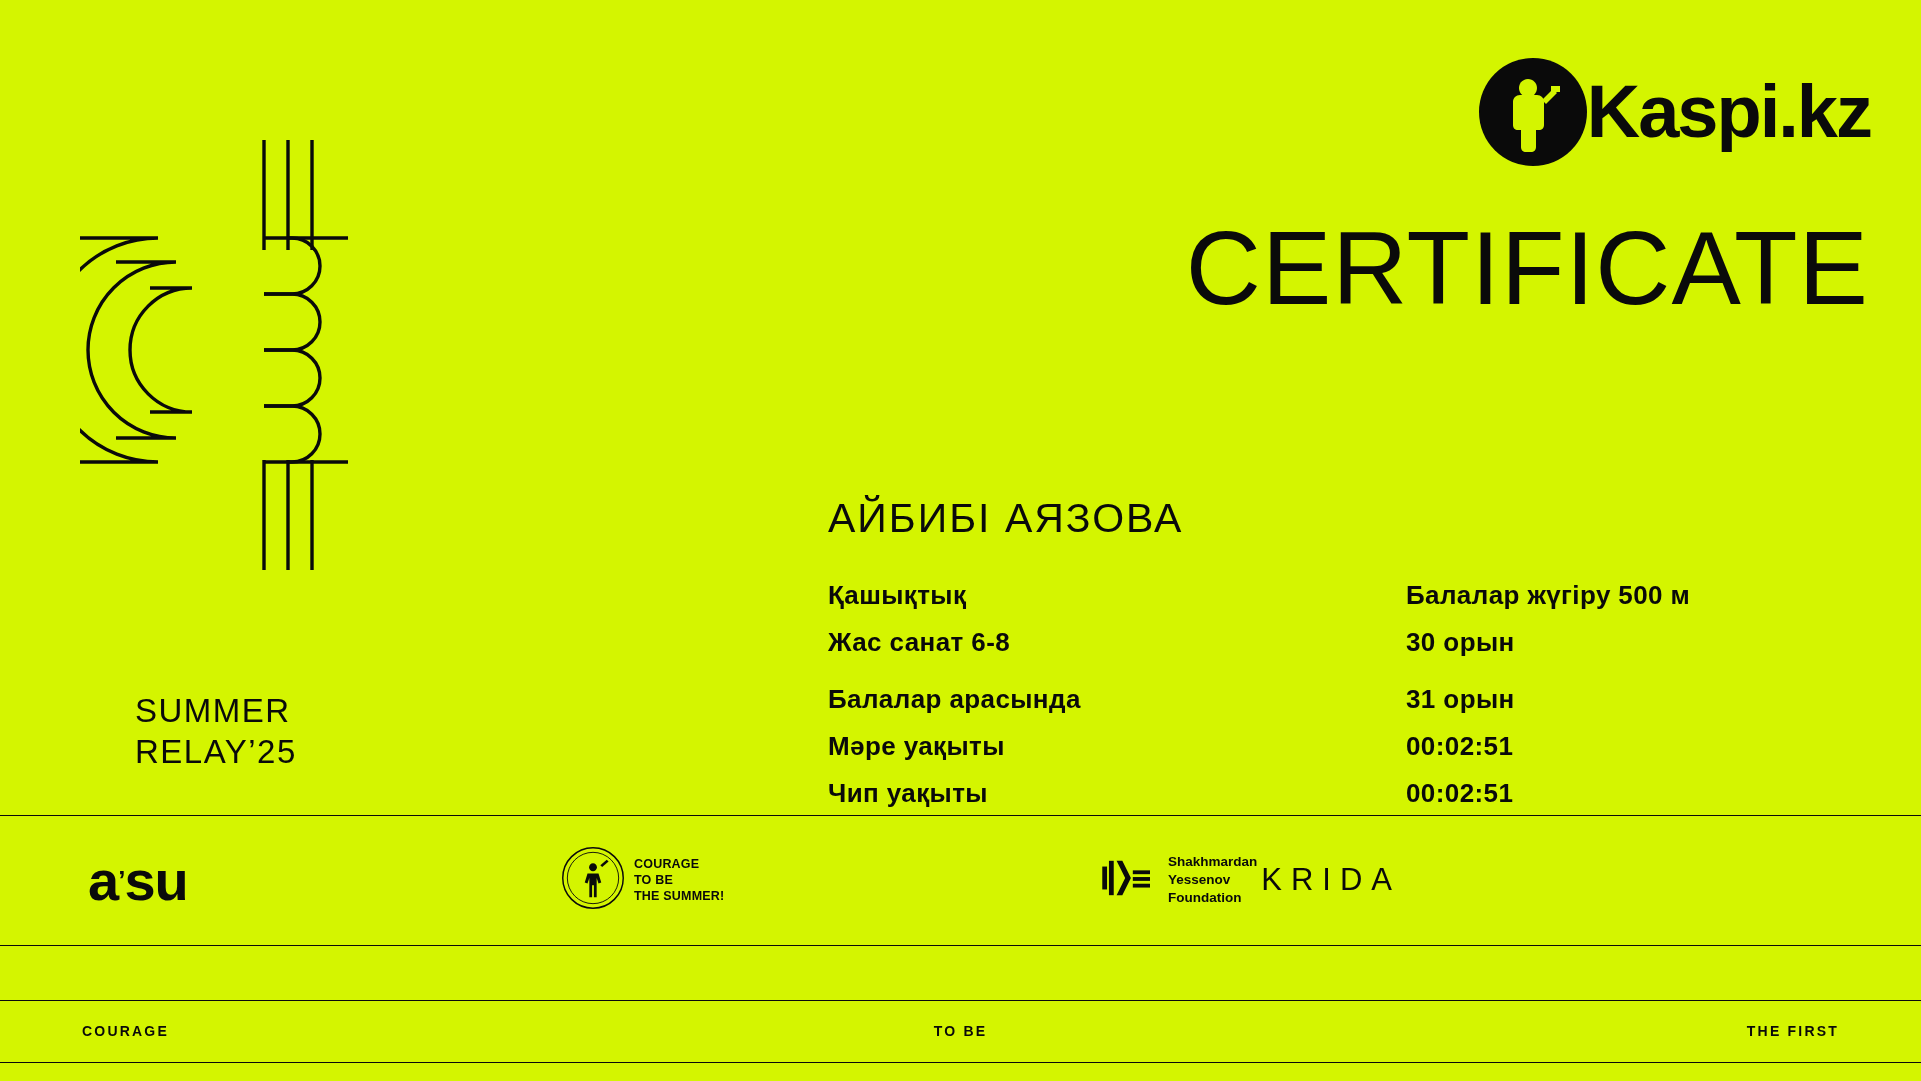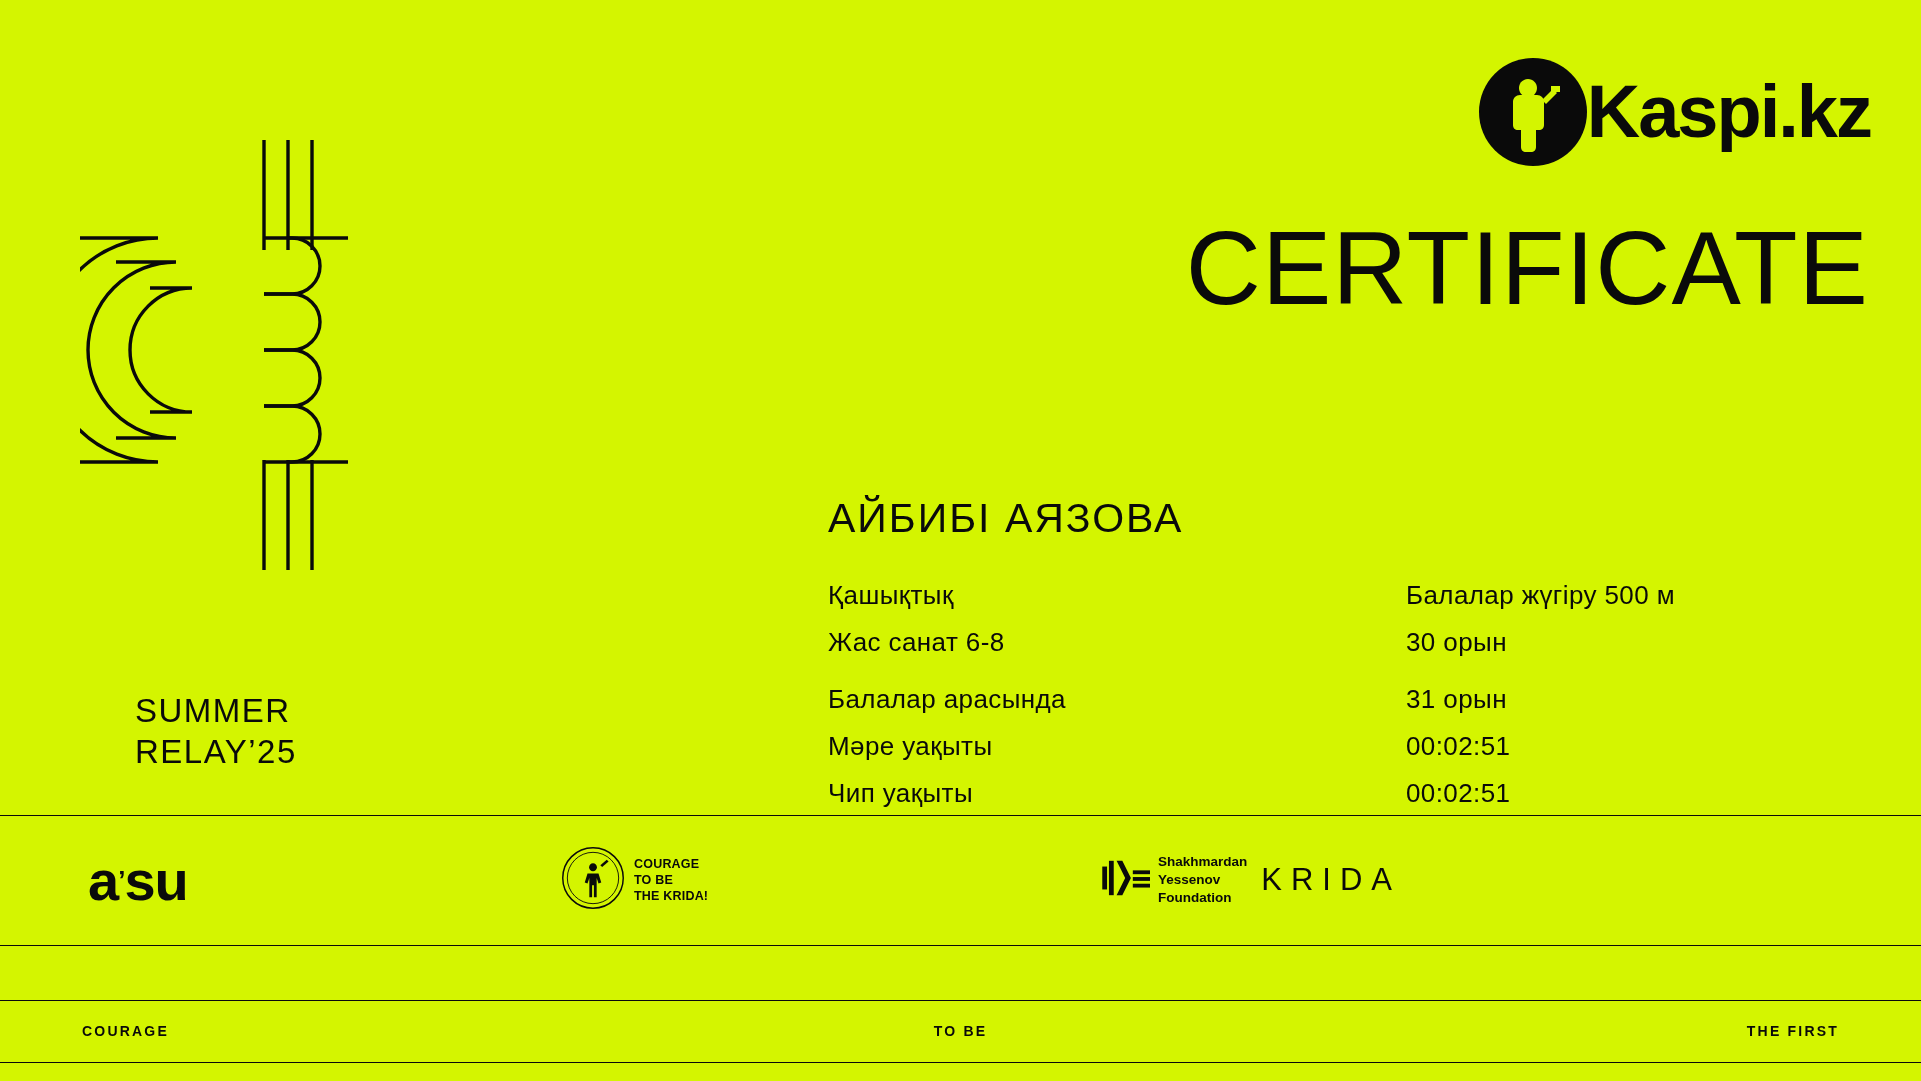--- a/index.html
+++ b/index.html
@@ -64,20 +64,21 @@
   .results {
     position: absolute;
     left: 828px;
     top: 580px;
     width: 1060px;
   }
   .res-row {
     display: flex;
     align-items: flex-end;
     margin-bottom: 16px;
+    font-weight: bold;
   }
   .res-row.gap {
     margin-top: 26px;
   }
   .res-label {
     width: 578px;
     font-size: 26px;
     letter-spacing: 0.4px;
   }
   .res-value {
@@ -155,20 +156,21 @@
     font-size: 12.5px;
     font-weight: bold;
     line-height: 1.3;
     letter-spacing: 0.2px;
   }
   .sp-shak {
     position: absolute;
     left: 1100px;
     display: flex;
     align-items: center;
+    gap: 10px;
   }
   .sp-shak .st {
     font-size: 13.5px;
     font-weight: bold;
     line-height: 1.35;
   }
   .sp-krida {
     position: absolute;
     right: 520px;
     font-size: 31px;
@@ -289,21 +291,21 @@
         <circle cx="36" cy="36" r="33" fill="none" stroke="#0a0a0a" stroke-width="1.6"></circle>
         <circle cx="36" cy="36" r="28" fill="none" stroke="#0a0a0a" stroke-width="1"></circle>
         <path d="M36 20c2.4 0 4.3 1.9 4.3 4.3S38.4 28.6 36 28.6s-4.3-1.9-4.3-4.3S33.6 20 36 20z" fill="#0a0a0a"></path>
         <path d="M30 31h12l3 10-3 1-2-6v21h-3V44h-2v13h-3V36l-2 6-3-1z" fill="#0a0a0a"></path>
         <path d="M44 22l7-6 2 2-7 6z" fill="#0a0a0a"></path>
       </svg>
     </span>
     <span class="ct">
       <div>COURAGE</div>
       <div>TO BE</div>
-      <div>THE KRIDA!</div>
+      <div>THE SUMMER!</div>
     </span>
   </div>
 
   <div class="sp sp-shak">
     <span>
       <svg viewBox="0 0 60 44" width="58" height="42" aria-hidden="true">
         <g fill="#0a0a0a">
           <rect x="2" y="10" width="5" height="24"></rect>
           <rect x="9" y="4" width="5" height="36"></rect>
           <path d="M17 4h6l9 18-9 18h-6l9-18z"></path>

